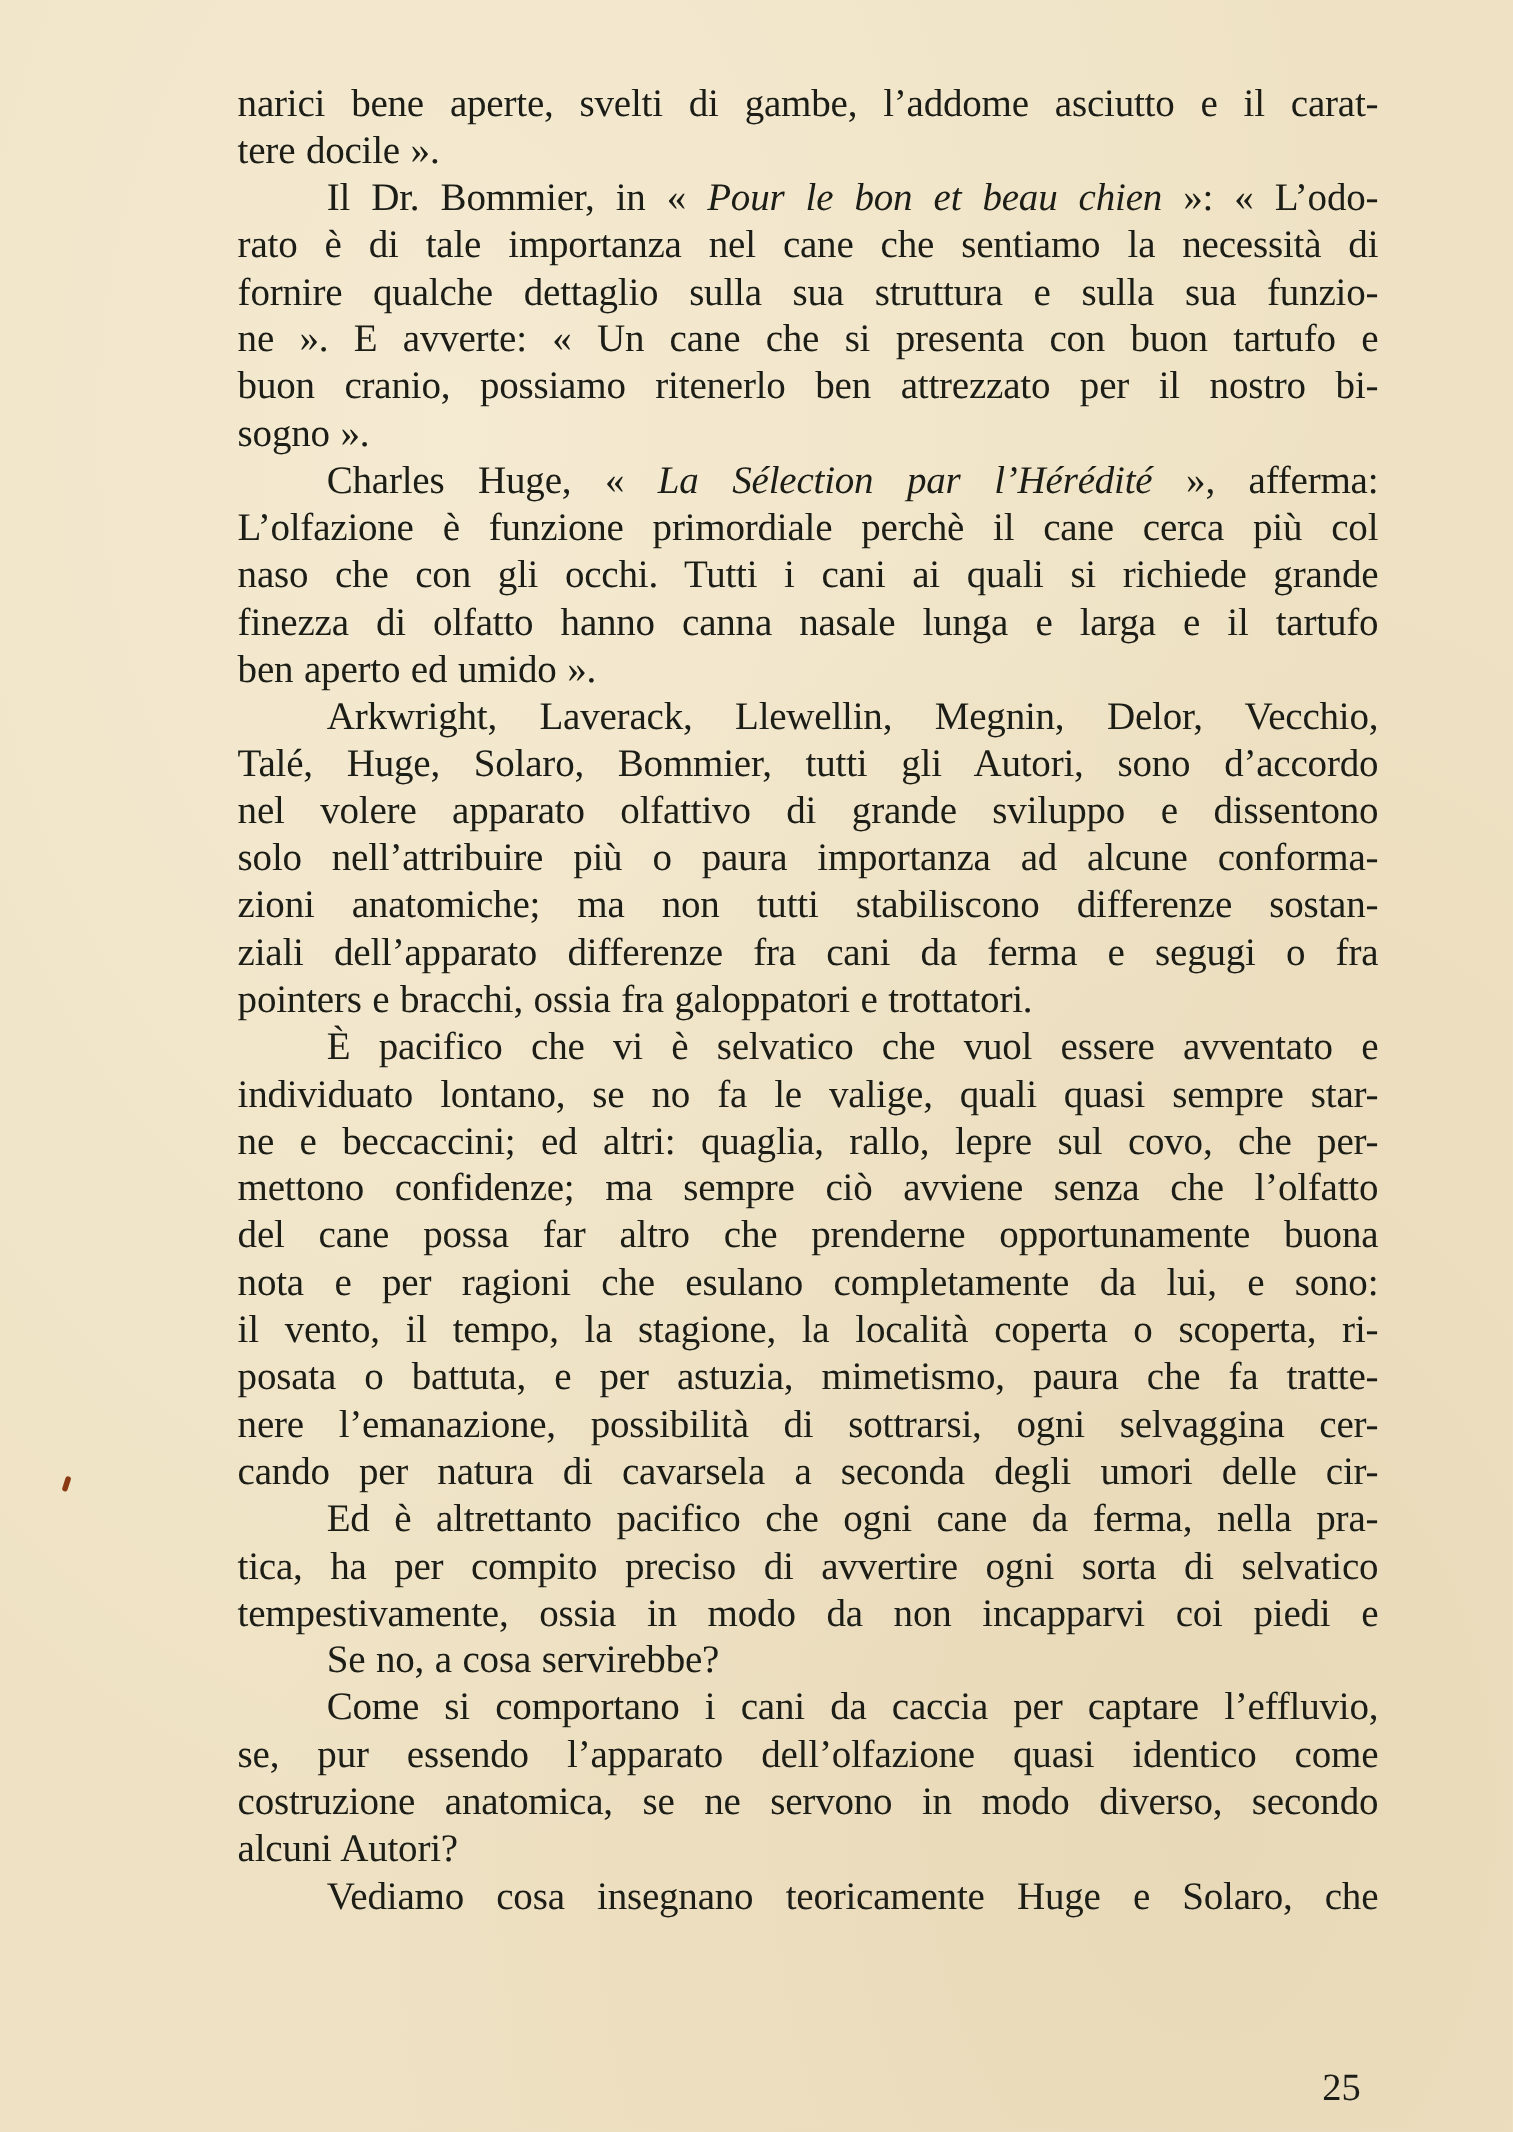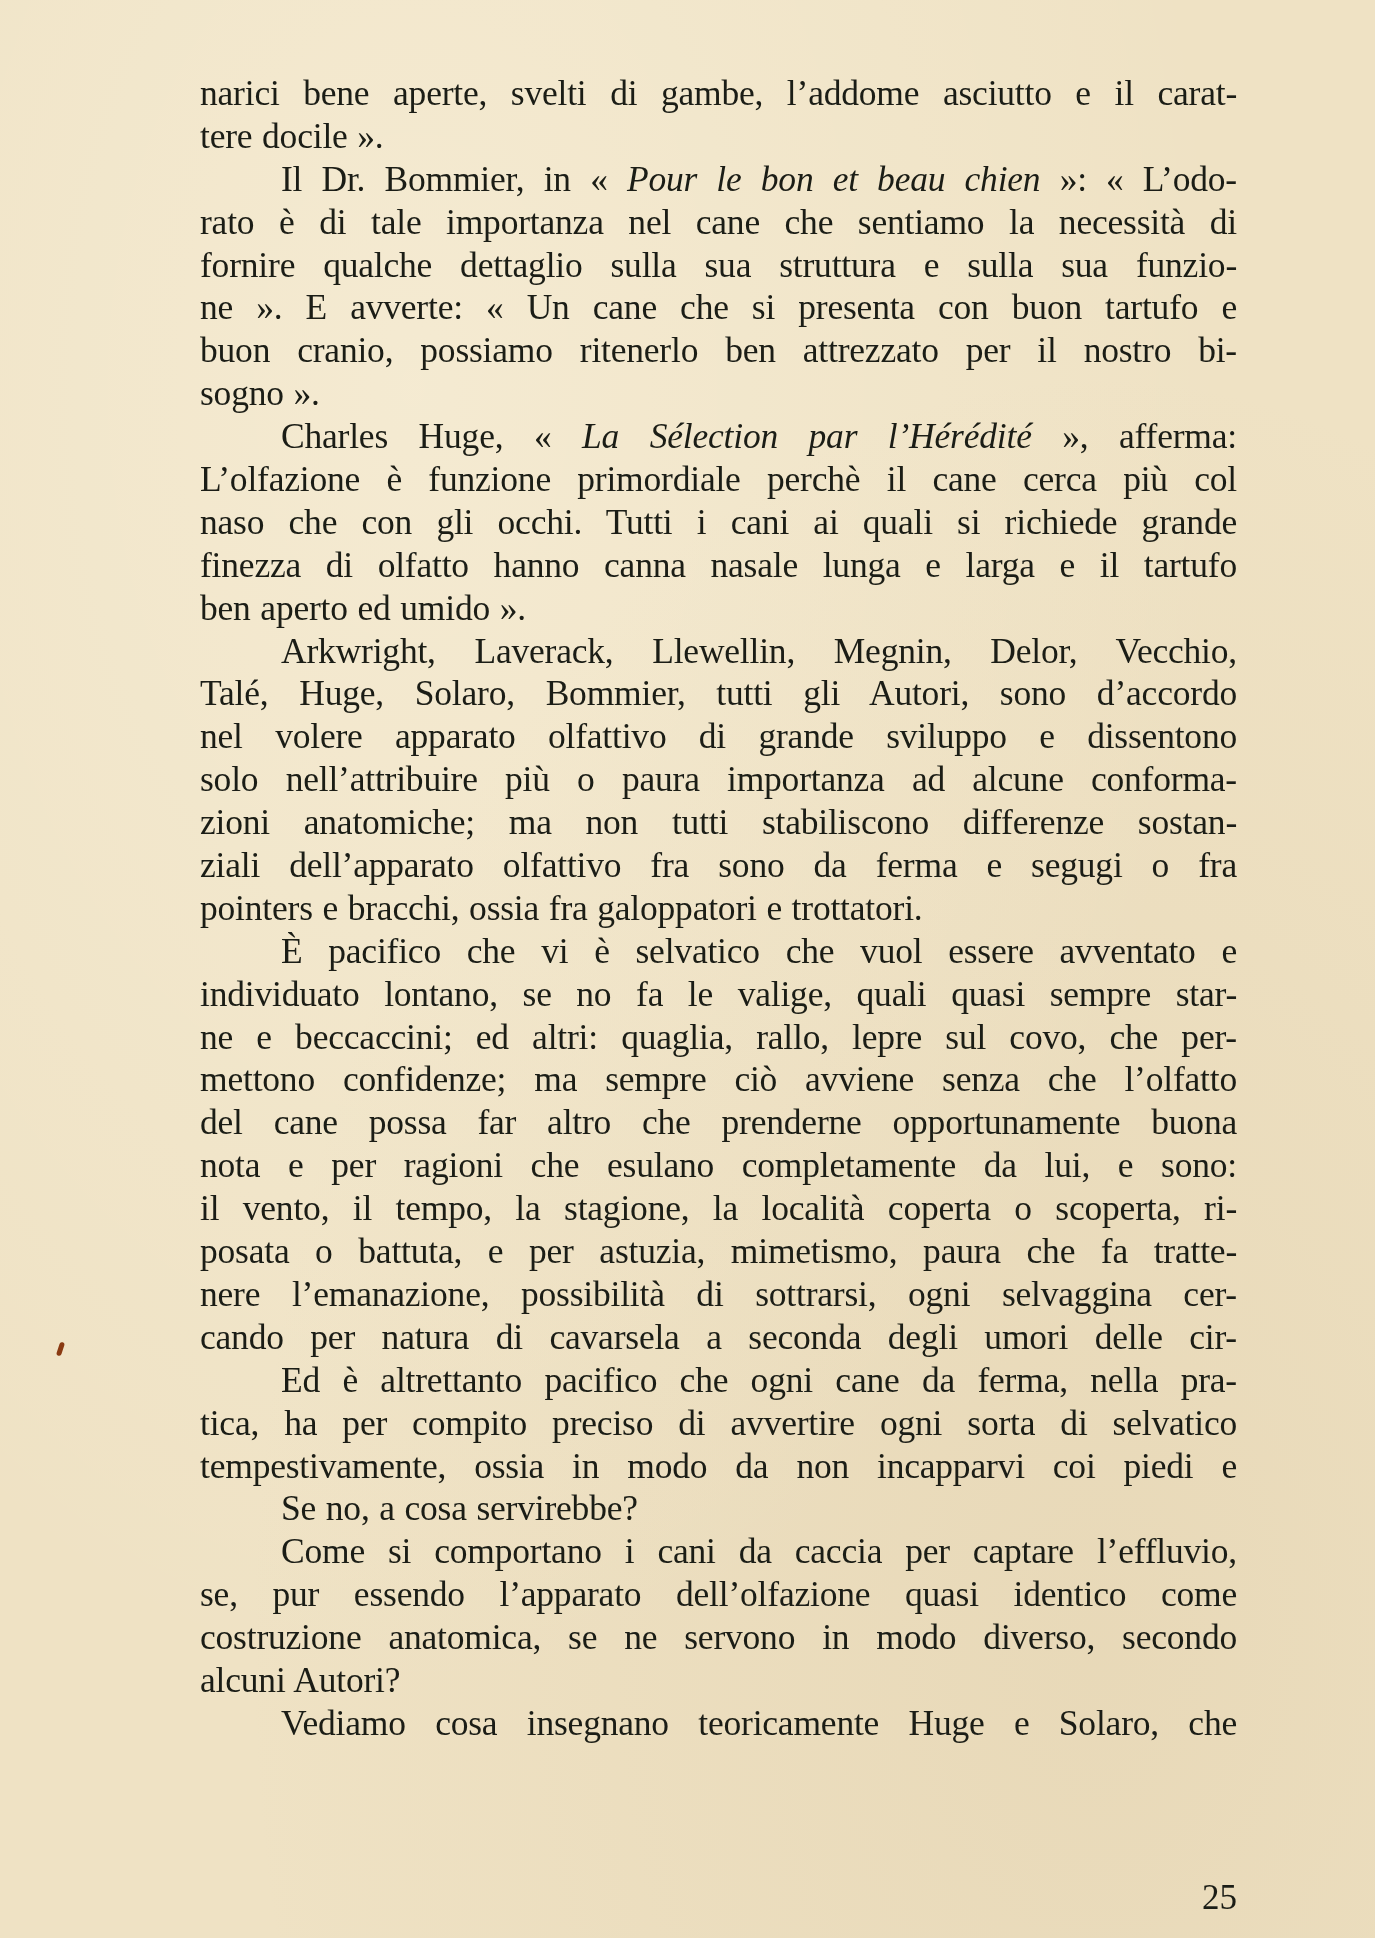--- a/index.html
+++ b/index.html
@@ -9,21 +9,21 @@
       background-image:
         radial-gradient(ellipse at 30% 20%, rgba(255,250,235,0.35), rgba(0,0,0,0) 60%),
         radial-gradient(ellipse at 80% 85%, rgba(200,175,130,0.18), rgba(0,0,0,0) 55%);
       position: relative;
       overflow: hidden;
       font-family: "Liberation Serif", "DejaVu Serif", serif;
       color: #1b1d16;
     }
     .page {
       position: absolute;
-      left: 200px; top: 72px;
+      left: 216px; top: 72px;
       width: 1037px;
     }
     .line {
       font-size: 35.5px;
       line-height: 42.9px;
       height: 42.9px;
       white-space: nowrap;
       text-align: justify;
       text-align-last: justify;
       letter-spacing: -0.2px;
@@ -62,21 +62,21 @@
     <div class="line indent"><span>Charles Huge, « </span><span class="it">La Sélection par l’Hérédité</span><span> », afferma:</span></div>
     <div class="line">L’olfazione è funzione primordiale perchè il cane cerca più col</div>
     <div class="line">naso che con gli occhi. Tutti i cani ai quali si richiede grande</div>
     <div class="line">finezza di olfatto hanno canna nasale lunga e larga e il tartufo</div>
     <div class="line last">ben aperto ed umido ».</div>
     <div class="line indent">Arkwright, Laverack, Llewellin, Megnin, Delor, Vecchio,</div>
     <div class="line">Talé, Huge, Solaro, Bommier, tutti gli Autori, sono d’accordo</div>
     <div class="line">nel volere apparato olfattivo di grande sviluppo e dissentono</div>
     <div class="line">solo nell’attribuire più o paura importanza ad alcune conforma-</div>
     <div class="line">zioni anatomiche; ma non tutti stabiliscono differenze sostan-</div>
-    <div class="line">ziali dell’apparato olfattivo fra sono da ferma e segugi o fra</div>
+    <div class="line">ziali dell’apparato differenze fra cani da ferma e segugi o fra</div>
     <div class="line last">pointers e bracchi, ossia fra galoppatori e trottatori.</div>
     <div class="line indent">È pacifico che vi è selvatico che vuol essere avventato e</div>
     <div class="line">individuato lontano, se no fa le valige, quali quasi sempre star-</div>
     <div class="line">ne e beccaccini; ed altri: quaglia, rallo, lepre sul covo, che per-</div>
     <div class="line">mettono confidenze; ma sempre ciò avviene senza che l’olfatto</div>
     <div class="line">del cane possa far altro che prenderne opportunamente buona</div>
     <div class="line">nota e per ragioni che esulano completamente da lui, e sono:</div>
     <div class="line">il vento, il tempo, la stagione, la località coperta o scoperta, ri-</div>
     <div class="line">posata o battuta, e per astuzia, mimetismo, paura che fa tratte-</div>
     <div class="line">nere l’emanazione, possibilità di sottrarsi, ogni selvaggina cer-</div>

